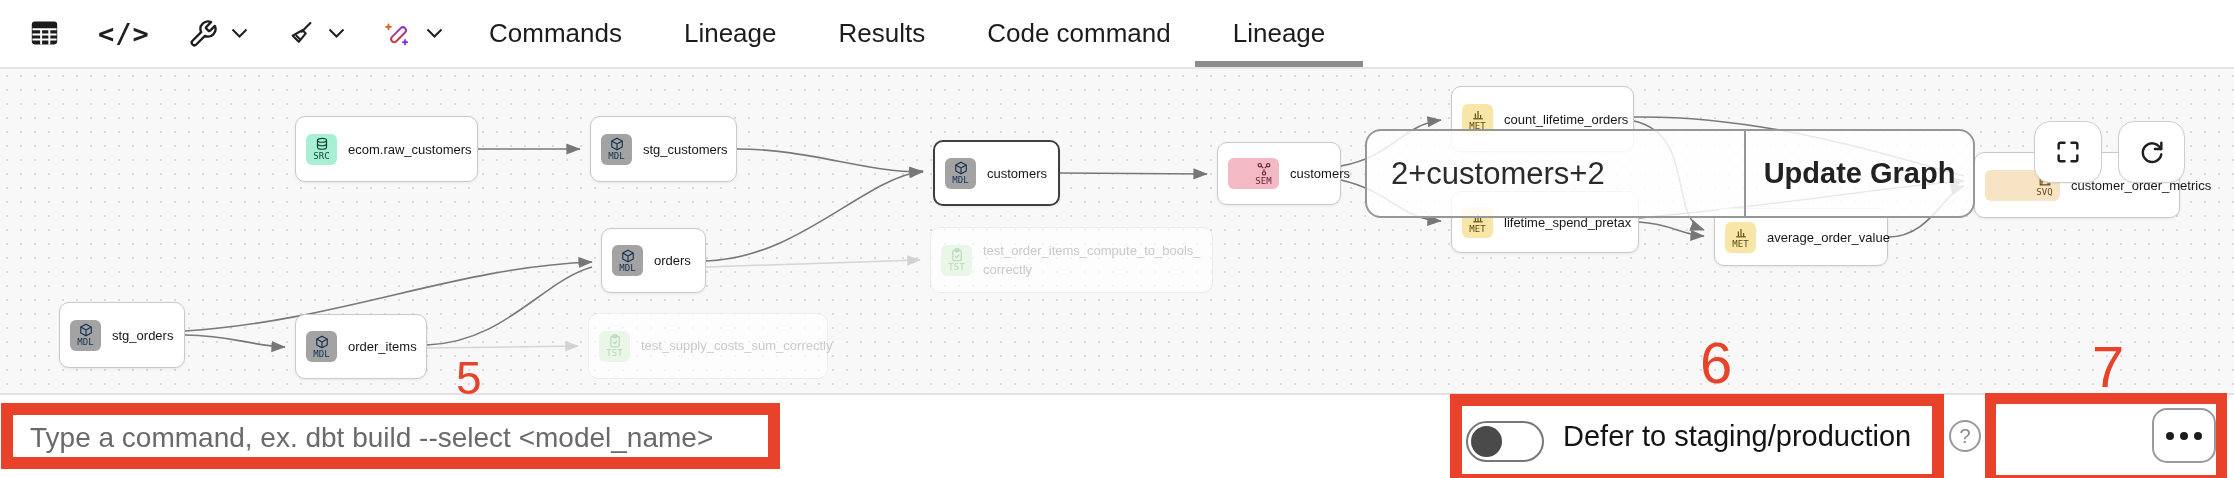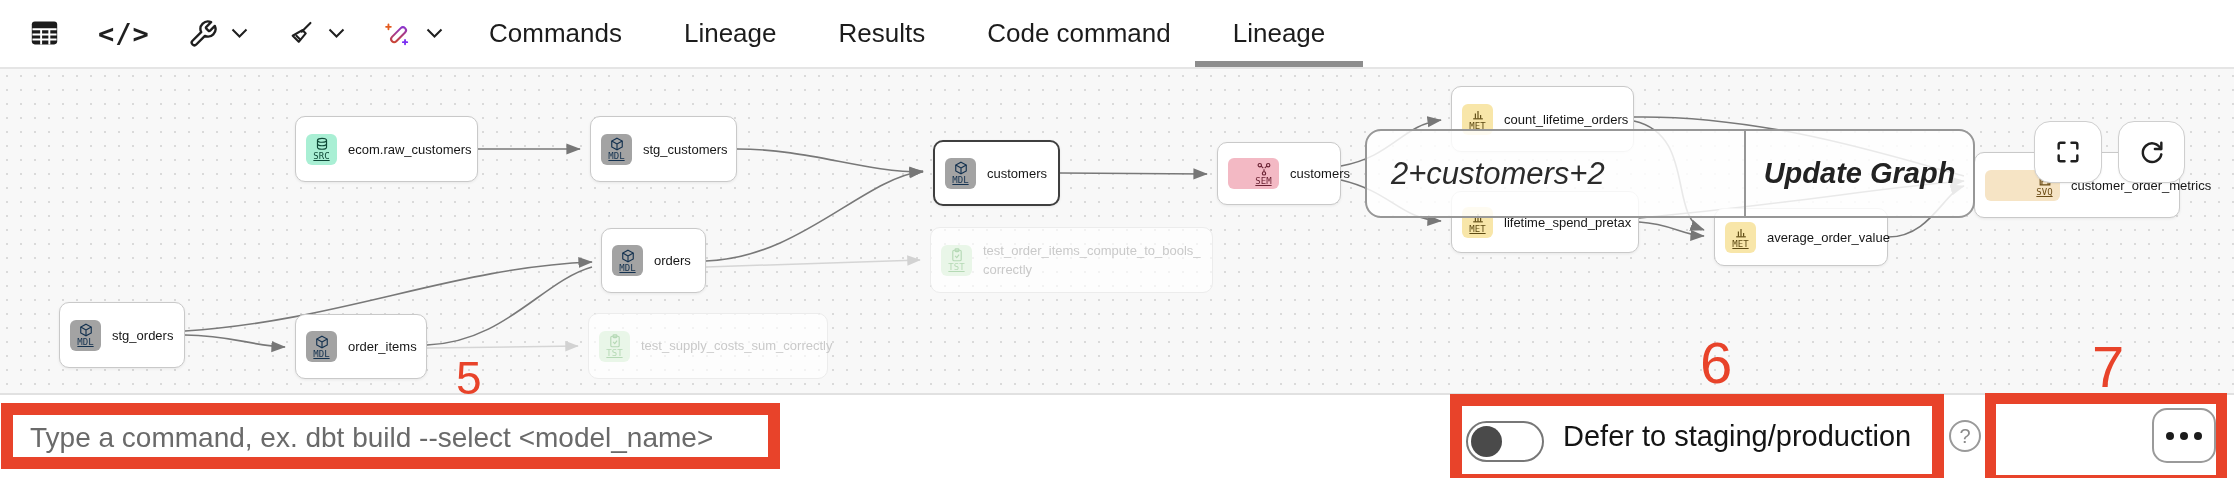--- a/index.html
+++ b/index.html
@@ -29,31 +29,31 @@
   .node{position:absolute;background:#fff;border:1.5px solid #c9c9c9;border-radius:10px;
     box-shadow:0 1px 3px rgba(0,0,0,.07);display:flex;align-items:center;
     gap:11px;padding:0 10px;box-sizing:border-box;cursor:pointer;}
   .node .lbl{font-size:13px;color:#161616;white-space:nowrap;}
   .node.selected{border:2.5px solid #3f3f3f;}
   .node.faded{border-color:#ececec;box-shadow:none;background:rgba(255,255,255,.65);}
   .node.faded .lbl{color:#c9c9c9;white-space:normal;word-break:break-all;line-height:1.5;}
   .badge{width:31px;height:31px;border-radius:6px;display:flex;flex-direction:column;
     align-items:center;justify-content:center;flex:none;}
   .badge .bt{font-size:9px;line-height:1;margin-top:1px;
-    font-family:"DejaVu Sans Mono",monospace;text-decoration:underline;}
+    font-family:"DejaVu Sans Mono",monospace;}
   .b-src{background:#a9efd4;color:#0e4836;}
   .b-mdl{background:#a3a3a3;color:#13314f;}
   .b-sem{background:#f3b9c4;color:#6b2233;padding-left:20px;}
   .b-met{background:#f8e6a9;color:#5d4a12;}
   .b-svq{background:#f6e4c5;color:#6b4c16;padding-left:44px;}
   .b-tst{background:#e9f6e8;color:#b5d9b5;}
 
   .selbox{position:absolute;left:1365px;top:60px;width:610px;height:89px;
     background:rgba(255,255,255,.84);border:2.5px solid #979797;border-radius:16px;
-    display:flex;box-sizing:border-box;font-style:italic;}
+    display:flex;box-sizing:border-box;}
   .selval{flex:1;display:flex;align-items:center;padding-left:24px;
     font-size:31px;color:#2b2b2b;cursor:text;}
   .selbtn{width:227px;border-left:2.5px solid #979797;display:flex;align-items:center;
     justify-content:center;font-size:29px;font-weight:700;color:#222;cursor:pointer;}
 
   .gbtn{position:absolute;width:66px;height:60px;background:#fff;border:1.5px solid #cfcfcf;
     border-radius:16px;display:flex;align-items:center;justify-content:center;
     box-shadow:0 1px 2px rgba(0,0,0,.06);cursor:pointer;}
 
   

